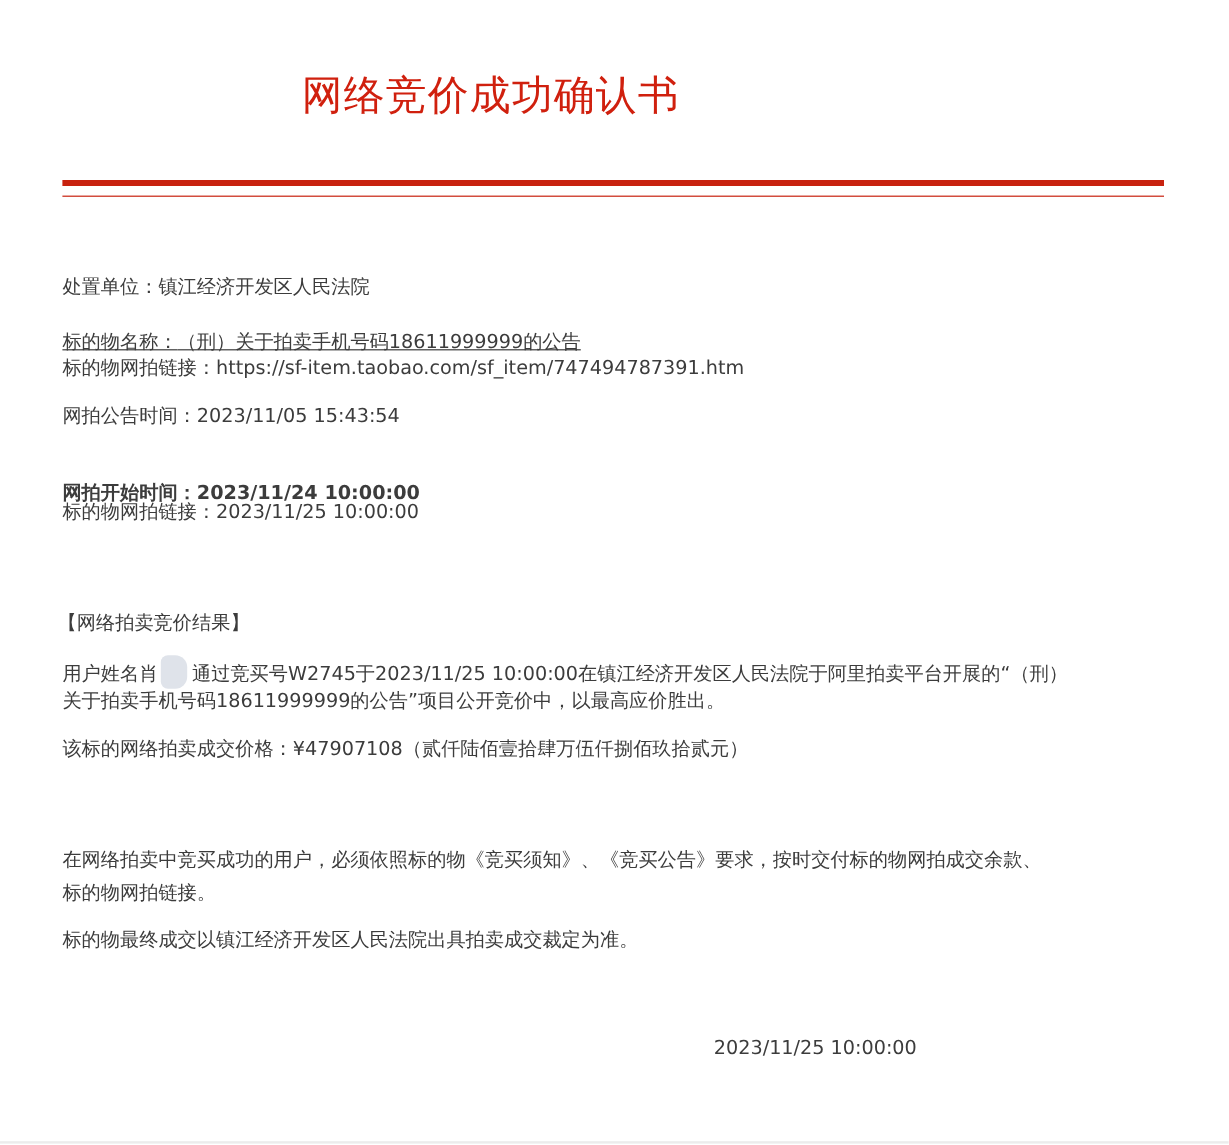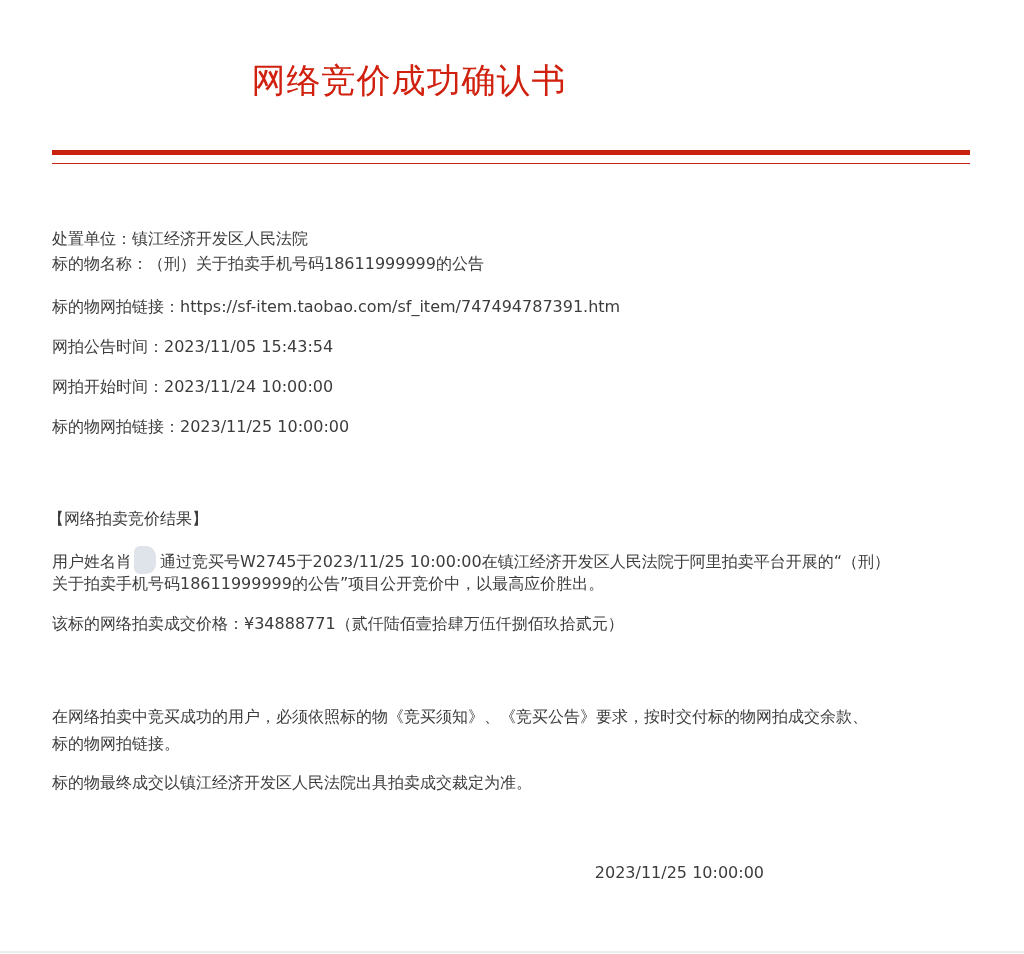--- a/index.html
+++ b/index.html
@@ -95,45 +95,45 @@
 
   <h1 class="title">网络竞价成功确认书</h1>
 
   <div class="rule-thick"></div>
   <div class="rule-thin"></div>
 
   <div class="content" style="top:0;">
     <div class="line" style="top:228px;">
       <span>处置单位：</span><span>镇江经济开发区人民法院</span>
     </div>
-    <div class="line" style="top:253px;">
+    <div class="line" style="top:274px;text-decoration:underline;">
       <span>标的物名称：</span><span>（刑）关于拍卖手机号码18611999999的公告</span>
     </div>
     <div class="line" style="top:296px;">
       <span>标的物网拍链接：</span><span>https://sf-item.taobao.com/sf_item/747494787391.htm</span>
     </div>
     <div class="line" style="top:336px;">
       <span>网拍公告时间：</span><span>2023/11/05 15:43:54</span>
     </div>
-    <div class="line" style="top:376px;">
+    <div class="line" style="top:400px;font-weight:bold;">
       <span>网拍开始时间：</span><span>2023/11/24 10:00:00</span>
     </div>
     <div class="line" style="top:416px;">
       <span>标的物网拍链接：</span><span>2023/11/25 10:00:00</span>
     </div>
   </div>
 
   <div class="content" style="top:0;">
     <div class="line" style="top:508px; left:-4px;">【网络拍卖竞价结果】</div>
     <div class="line" style="top:546px;">
       <span>用户姓名肖</span><span class="redact"></span><span>通过竞买号W2745于2023/11/25 10:00:00在镇江经济开发区人民法院于阿里拍卖平台开展的“（刑）</span>
     </div>
     <div class="line" style="top:573px;">关于拍卖手机号码18611999999的公告”项目公开竞价中，以最高应价胜出。</div>
     <div class="line" style="top:613px;">
-      <span>该标的网络拍卖成交价格：</span><span>¥34888771</span><span>（贰仟陆佰壹拾肆万伍仟捌佰玖拾贰元）</span>
+      <span>该标的网络拍卖成交价格：</span><span>¥47907108</span><span>（贰仟陆佰壹拾肆万伍仟捌佰玖拾贰元）</span>
     </div>
   </div>
 
   <div class="content" style="top:0;">
     <div class="line" style="top:706px;">在网络拍卖中竞买成功的用户，必须依照标的物《竞买须知》、《竞买公告》要求，按时交付标的物网拍成交余款、</div>
     <div class="line" style="top:733px;">标的物网拍链接。</div>
     <div class="line" style="top:772px;text-align:center;">标的物最终成交以镇江经济开发区人民法院出具拍卖成交裁定为准。</div>
   </div>
 
   <div class="sign-date">2023/11/25 10:00:00</div>

